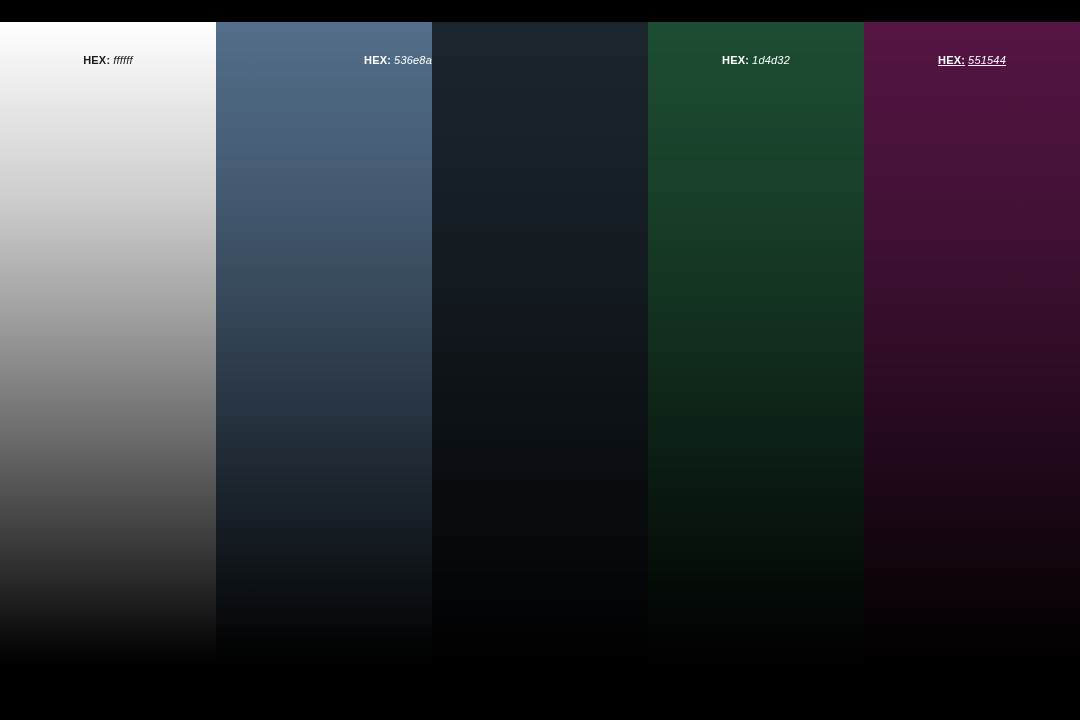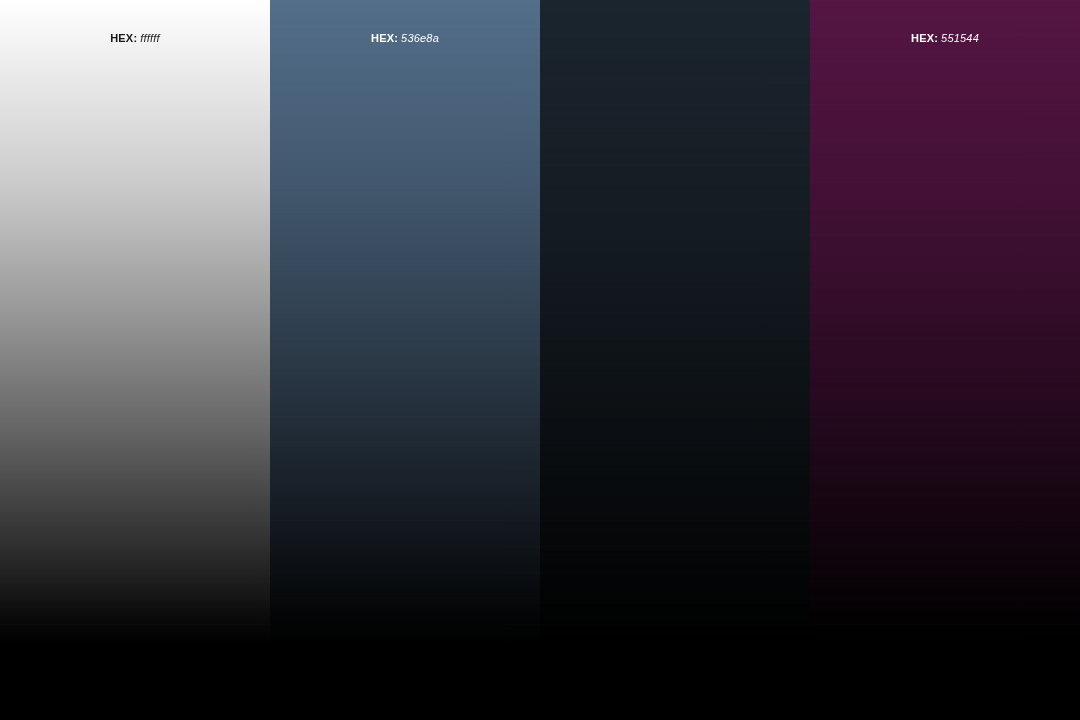--- a/index.html
+++ b/index.html
@@ -14,20 +14,21 @@
     height: 720px;
     overflow: hidden;
     font-family: "Liberation Sans", sans-serif;
   }
 
   .swatch-board {
     display: flex;
     width: 1080px;
     height: 644px;
     background: #000000;
+    margin-top: 22px;
   }
 
   .swatch-column {
     position: relative;
     flex: 1 1 0;
     height: 100%;
     overflow: hidden;
   }
 
   
@@ -118,30 +119,36 @@
     <div class="swatch-color" style="background-color: rgb(255, 255, 255);"></div>
     <div class="swatch-fade"></div>
     <div class="swatch-texture"></div>
     <div class="swatch-label" style="color: rgb(26, 26, 26);"><span class="label-key">HEX:</span><span class="label-value">ffffff</span></div>
   </div>
 
   <div class="swatch-column label-light">
     <div class="swatch-color" style="background-color: rgb(83, 110, 138);"></div>
     <div class="swatch-fade"></div>
     <div class="swatch-texture"></div>
-    <div class="swatch-label" style="color: rgb(255, 255, 255);"><span class="label-key">HEX:</span><span class="label-value">536e8a</span></div>
+    <div class="swatch-label" style="color: rgb(255, 255, 255); text-align: right;"><span class="label-key">HEX:</span><span class="label-value">536e8a</span></div>
   </div>
 
   <div class="swatch-column label-light">
     <div class="swatch-color" style="background-color: rgb(27, 37, 46);"></div>
     <div class="swatch-fade"></div>
     <div class="swatch-texture"></div>
   </div>
 
+  <div class="swatch-column label-light">
+    <div class="swatch-color" style="background-color: rgb(29, 77, 50);"></div>
+    <div class="swatch-fade"></div>
+    <div class="swatch-texture"></div>
+    <div class="swatch-label" style="color: rgb(255, 255, 255);"><span class="label-key">HEX:</span><span class="label-value">1d4d32</span></div>
+  </div>
 
   <div class="swatch-column label-light">
     <div class="swatch-color" style="background-color: rgb(85, 21, 68);"></div>
     <div class="swatch-fade"></div>
     <div class="swatch-texture"></div>
-    <div class="swatch-label" style="color: rgb(255, 255, 255);"><span class="label-key">HEX:</span><span class="label-value">551544</span></div>
+    <div class="swatch-label" style="color: rgb(255, 255, 255); text-decoration: underline;"><span class="label-key">HEX:</span><span class="label-value">551544</span></div>
   </div>
 
 </div>
 
 </body></html>

